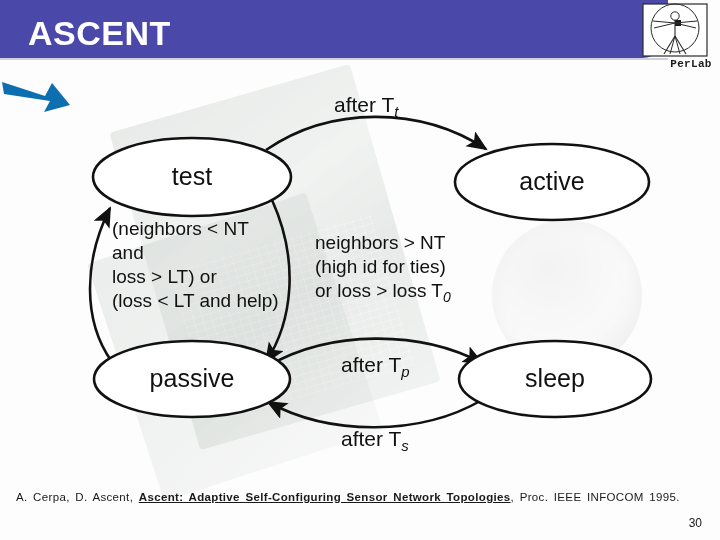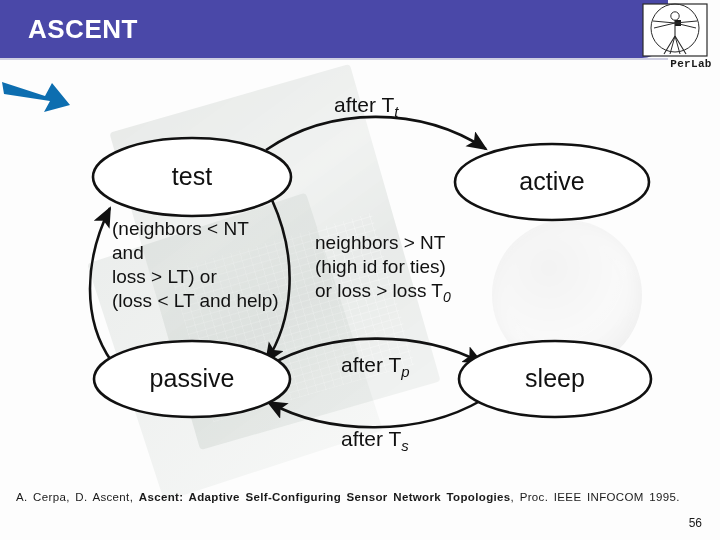--- a/index.html
+++ b/index.html
@@ -24,21 +24,21 @@
     width: 668px;
     height: 58px;
     background: #4a48a8;
     border-bottom-right-radius: 26px;
   }
   #slide-title {
     position: absolute;
     left: 28px;
     top: 14px;
     color: #ffffff;
-    font-size: 26px;
+    font-size: 34px;
     font-weight: bold;
     letter-spacing: 0.5px;
     font-family: "Liberation Sans", sans-serif;
     white-space: nowrap;
   }
   #header-rule {
     position: absolute;
     left: 0;
     top: 58px;
     width: 668px;
@@ -173,21 +173,21 @@
     width: 688px;
   }
   #citation {
     font-family: "Liberation Sans", sans-serif;
     font-size: 11.5px;
     color: #1a1a1a;
     line-height: 1.35;
     letter-spacing: 0.35px;
     word-spacing: 2px;
   }
-  #citation .cite-bold { font-weight: bold; }
+  #citation .cite-bold { font-weight: bold; text-decoration: underline; }
   #page-number {
     position: absolute;
     right: 18px;
     top: 516px;
     font-family: "Liberation Sans", sans-serif;
     font-size: 12px;
     color: #1a1a1a;
   }
 </style>
 </head>
@@ -284,13 +284,13 @@
       <text class="cond-text" x="315" y="225">
         <tspan>or loss &gt; loss T</tspan><tspan font-style="italic" dx="1"></tspan><tspan font-style="italic" font-size="14" dy="5">0</tspan>
       </text>
     </g>
   </svg>
 </div>
 
 <div id="footer">
   <div id="citation"><span>A. Cerpa, D. Ascent, </span><span class="cite-bold">Ascent: Adaptive Self-Configuring Sensor Network Topologies</span><span>, Proc. IEEE INFOCOM 1995.</span></div>
 </div>
-<div id="page-number">56</div>
+<div id="page-number">30</div>
 
 </body></html>

